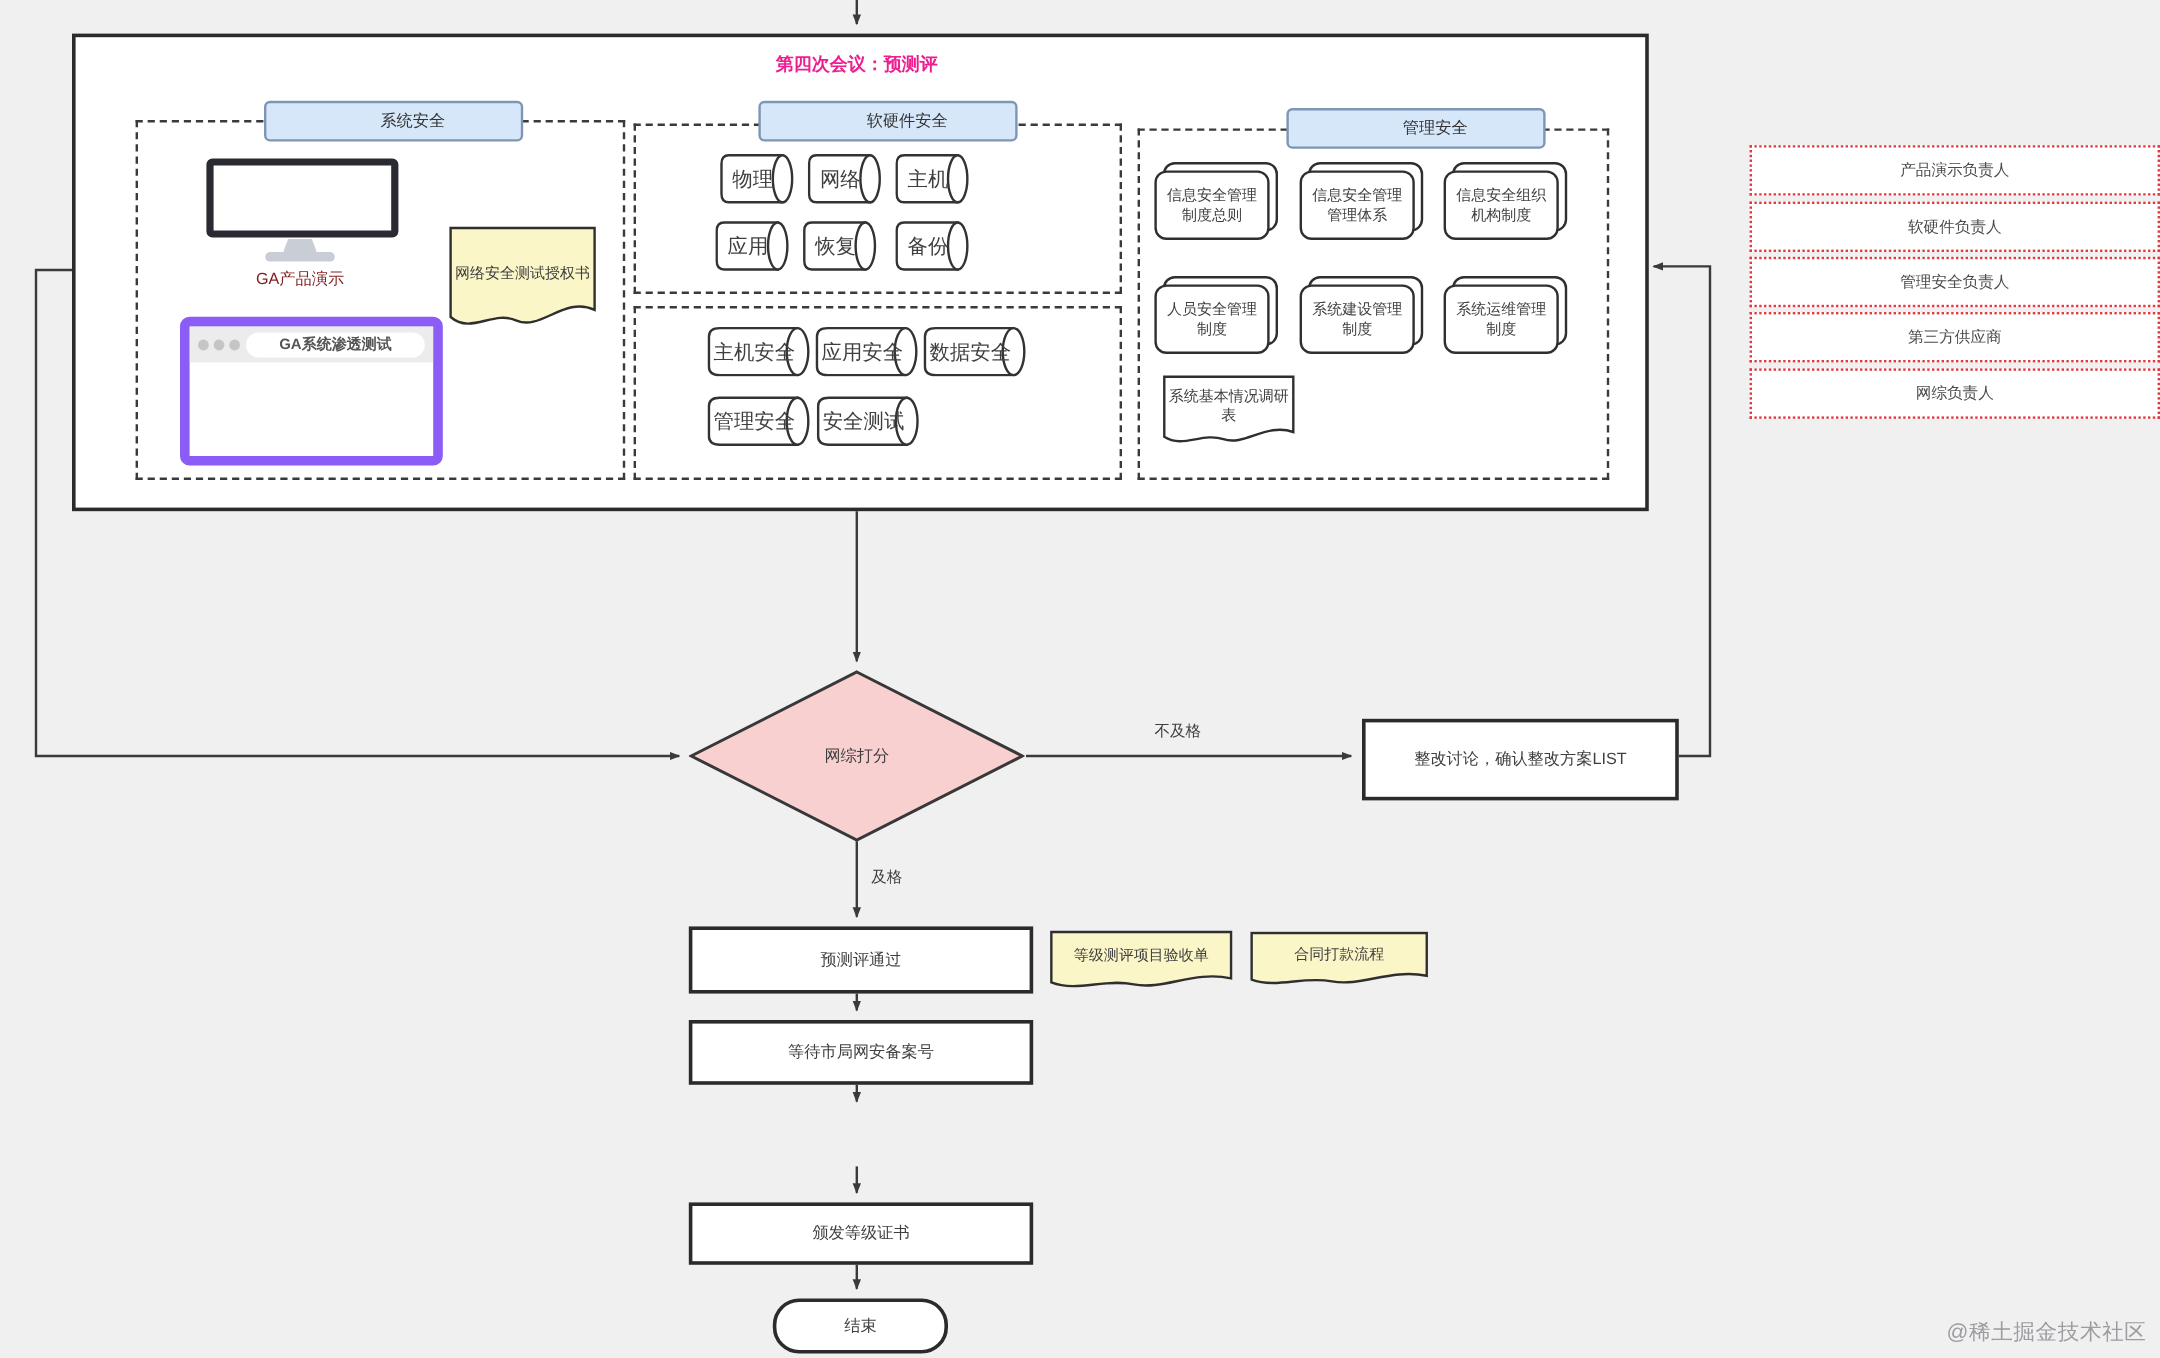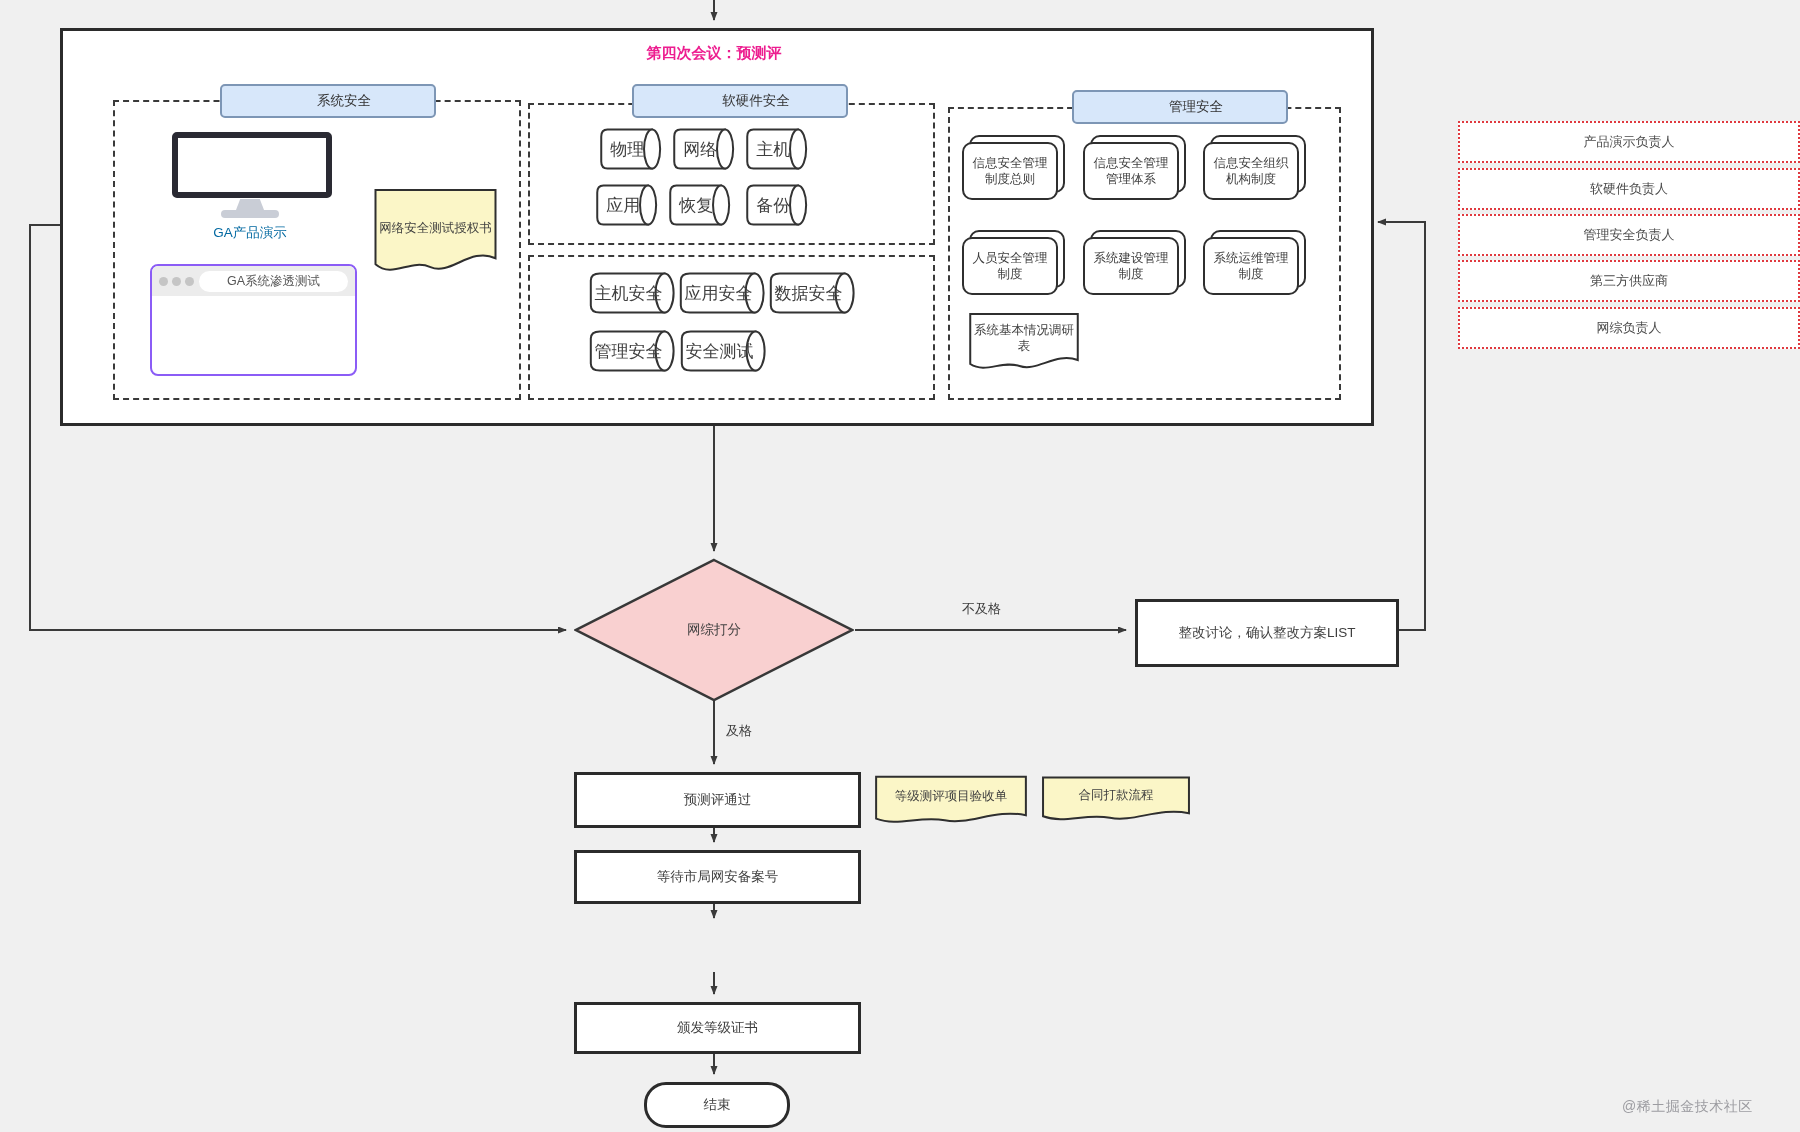--- a/index.html
+++ b/index.html
@@ -27,27 +27,27 @@
   .doc.white path{fill:#ffffff;}
   .doc span{position:absolute;left:0;top:0;right:0;bottom:10px;display:flex;align-items:center;justify-content:center;text-align:center;font-size:12.5px;line-height:1.3;padding:2px 6px;}
   .diamond{position:absolute;left:574px;top:558px;width:280px;height:144px;z-index:2;}
   .diamond svg{position:absolute;left:0;top:0;width:100%;height:100%;}
   .diamond polygon{fill:#f9d0d0;stroke:#383838;stroke-width:2.5;}
   .diamond span{position:absolute;inset:0;display:flex;align-items:center;justify-content:center;font-size:13.5px;}
   .edge-label{position:absolute;font-size:13px;color:#3f3f3f;z-index:3;}
   .monitor-screen{position:absolute;left:172px;top:132px;width:148px;height:54px;background:#fff;border:6px solid #2a2a33;border-radius:5px;z-index:2;}
   .monitor-neck{position:absolute;left:236px;top:199px;width:28px;height:11px;background:#c9cdd6;clip-path:polygon(15% 0,85% 0,100% 100%,0 100%);z-index:2;}
   .monitor-base{position:absolute;left:221px;top:210px;width:58px;height:8px;background:#c9cdd6;border-radius:4px;z-index:2;}
-  .caption{position:absolute;text-align:center;font-size:13.5px;color:#0369a1;z-index:2;}
-  .browser{position:absolute;left:150px;top:264px;width:203px;height:108px;background:#fff;border:2px solid #8b5cf6;border-radius:8px;overflow:hidden;z-index:2;}
+  .caption{position:absolute;text-align:center;font-size:13.5px;color:#7f1d1d;z-index:2;}
+  .browser{position:absolute;left:150px;top:264px;width:203px;height:108px;background:#fff;border:8px solid #8b5cf6;border-radius:8px;overflow:hidden;z-index:2;font-weight:bold;}
   .browser-top{height:30px;background:#ececec;display:flex;align-items:center;padding:0 7px;gap:5px;box-sizing:border-box;}
   .dots{display:flex;gap:4px;}
   .dots i{width:9px;height:9px;border-radius:50%;background:#c5c5c5;display:inline-block;}
   .addr{flex:1;height:21px;background:#fff;border-radius:11px;display:flex;align-items:center;justify-content:center;font-size:12.5px;color:#555;}
-  .watermark{position:absolute;left:1622px;top:1098px;font-size:14px;color:#9c9ca1;z-index:5;letter-spacing:.5px;}
+  .watermark{position:absolute;left:1622px;top:1098px;font-size:18px;color:#9c9ca1;z-index:5;letter-spacing:.5px;}
 </style>
 </head>
 <body>
 
 <div id="canvas">
 
   <svg id="wires" width="1800" height="1132">
     <defs>
       <marker id="arr" markerWidth="10" markerHeight="8" refX="8" refY="3.5" orient="auto" markerUnits="userSpaceOnUse">
         <path d="M0,0 L9,3.5 L0,7 Z" fill="#3a3a3a"></path>

